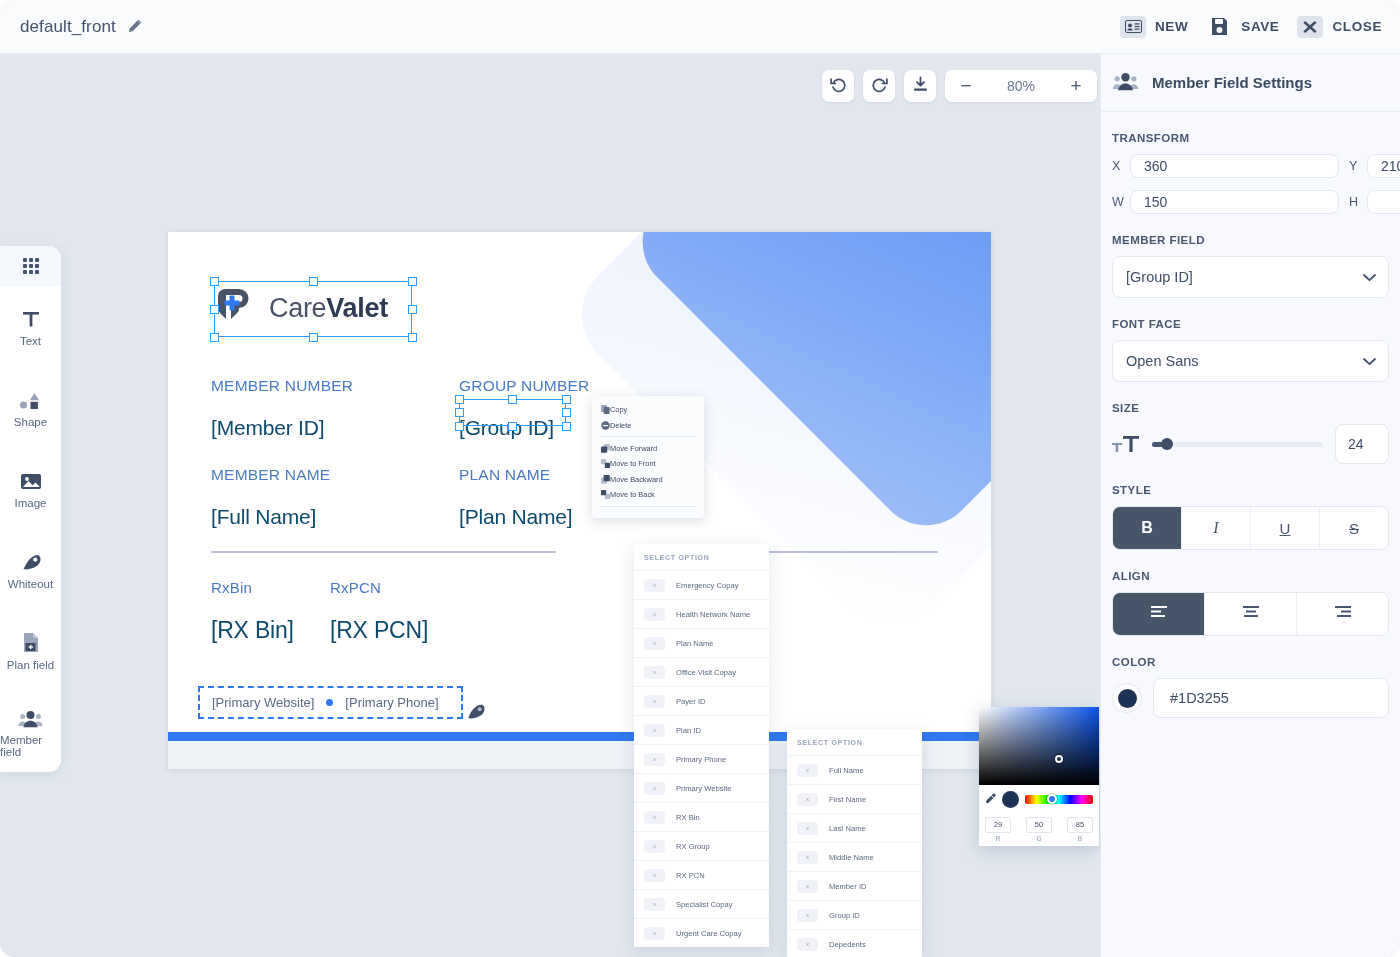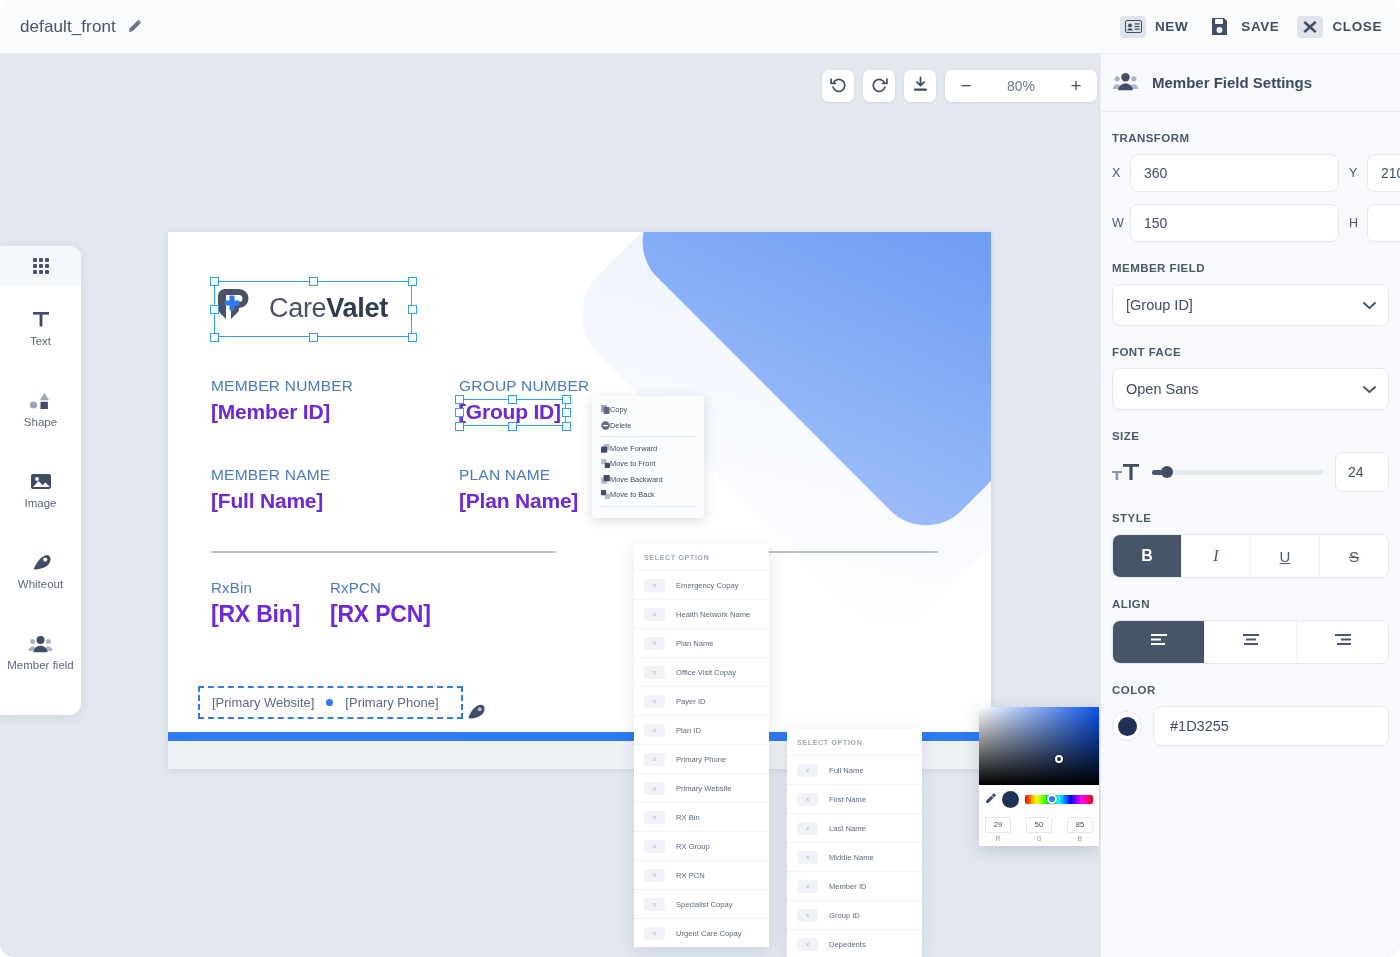--- a/index.html
+++ b/index.html
@@ -44,24 +44,24 @@
     background: #dfe4ec;
   }
   .tb-icon.plain { background: transparent; }
   .tb-label {
     font-size: 13.5px; font-weight: bold; color: #3f4d66; letter-spacing: .6px;
   }
 
   
   .lefttool {
     position: absolute; left: 0; top: 246px;
-    width: 81px; background: #ffffff;
+    width: 61px; background: #ffffff;
     border-radius: 0 12px 12px 0;
     box-shadow: 0 2px 12px rgba(40,60,90,.10);
-    padding-bottom: 24px;
+    padding-bottom: 0;
   }
   .lt-grid {
     height: 40px; background: #f4f7fb;
     display:flex; align-items:center; justify-content:center;
     border-radius: 0 12px 0 0;
   }
   .dots { display:grid; grid-template-columns: repeat(3,4px); gap:2px; }
   .dots i { width:4px;height:4px;background:#44526b;border-radius:1px;display:block; }
   .lt-item {
     height: 81px; display:flex; flex-direction:column;
@@ -125,21 +125,21 @@
 
   .logo-wrap { position: absolute; left: 215px; top: 284px; display:flex; align-items:center; gap:8px; }
   .logo-text { font-size: 27px; color: #4a5366; letter-spacing:-.3px; }
   .logo-text b { color: #2f3b52; }
 
   .fld { position: absolute; }
   .fld-lbl {
     font-size: 15.5px; color: #4a7bc4; letter-spacing: .2px; font-weight: 400;
   }
   .fld-val {
-    font-size: 21px; font-weight: bold; color: #6d28d9; margin-top: 5px;
+    font-size: 21px; font-weight: normal; color: #0c4a6e; margin-top: 21px;
     letter-spacing: -.2px;
   }
   .fld-lbl.sm { font-size: 15px; }
   .fld-val.sm { font-size: 23px; }
 
   .divider {
     position:absolute; height: 2px; background: #b9c0d8; border-radius:1px;
   }
 
   .footer-line {
@@ -243,21 +243,21 @@
   }
   .rp-title { font-size:15px; font-weight:bold; color:#3b4a63; }
   .rp-body { padding: 20px 11px 8px; }
   .rp-sect-lbl {
     font-size:11.5px; font-weight:bold; color:#4a5770;
     letter-spacing:.45px; margin-bottom: 10px;
   }
   .rp-row { display:flex; align-items:center; gap:10px; margin-bottom: 12px; }
   .rp-axis { font-size:12.5px; color:#4a5770; width:8px; }
   .inp {
-    flex:1; height:38px; border:1px solid #e3e8f0; border-radius:8px;
+    flex:1; height:24px; border:1px solid #e3e8f0; border-radius:8px;
     background:#fff; padding: 0 13px;
     font-size:14px; color:#3f4d66;
     font-family:"Liberation Sans",sans-serif;
     outline:none;
   }
   .rp-gap { margin-top: 20px; }
   .selwrap { position:relative; }
   .sel {
     width:100%; height:42px; border:1px solid #e3e8f0; border-radius:8px;
     background:#fff; padding: 0 13px;
@@ -404,20 +404,32 @@
     <div class="lt-item">
       <span class="lt-ico">
         <svg width="22" height="19" viewBox="0 0 22 19">
             <path d="M19.5 3.2c2 2.6 1 7-2.4 9.6-3.3 2.6-10.4 4.5-13.6 3.2C6.2 10.8 9 6.4 12.2 4.1c3.4-2.5 5.8-2.8 7.3-.9z" fill="#3f4d66"></path>
             <circle cx="15.3" cy="6.6" r="2.1" fill="#fff"></circle>
           </svg>
       </span>
       <span class="lt-label">Whiteout</span>
     </div>
 
+    <div class="lt-item">
+      <span class="lt-ico">
+        <svg width="18" height="21" viewBox="0 0 18 21">
+            <path d="M2 1h9l5 5v14H2z" fill="#9aa4ba"></path>
+            <path d="M11 1l5 5h-5z" fill="#c3cbda"></path>
+            <rect x="3.5" y="11" width="10" height="8" fill="#3f4d66"></rect>
+            <rect x="8" y="13" width="1.4" height="4" fill="#fff"></rect>
+            <rect x="6.5" y="14.4" width="4.4" height="1.4" fill="#fff"></rect>
+          </svg>
+      </span>
+      <span class="lt-label">Plan field</span>
+    </div>
 
     <div class="lt-item">
       <span class="lt-ico">
         <svg width="25" height="19" viewBox="0 0 25 19">
             <circle cx="4.6" cy="7.4" r="2.5" fill="#aab3c6"></circle>
             <circle cx="20.4" cy="7.4" r="2.5" fill="#aab3c6"></circle>
             <path d="M.3 17c.5-3 2.1-4.5 4.3-4.5S8.4 14 8.9 17z" fill="#aab3c6"></path>
             <path d="M16.1 17c.5-3 2.1-4.5 4.3-4.5S24.2 14 24.7 17z" fill="#aab3c6"></path>
             <circle cx="12.5" cy="6" r="4" fill="#3f4d66"></circle>
             <path d="M5.4 18.2c.8-4.3 3.6-6.4 7.1-6.4s6.3 2.1 7.1 6.4z" fill="#3f4d66"></path>

